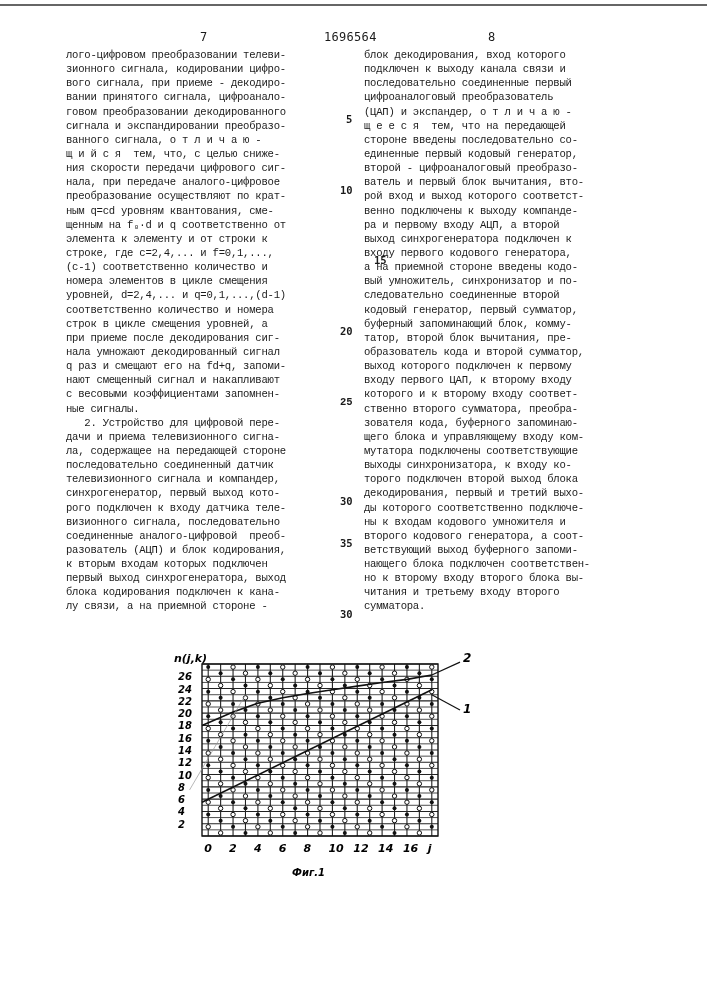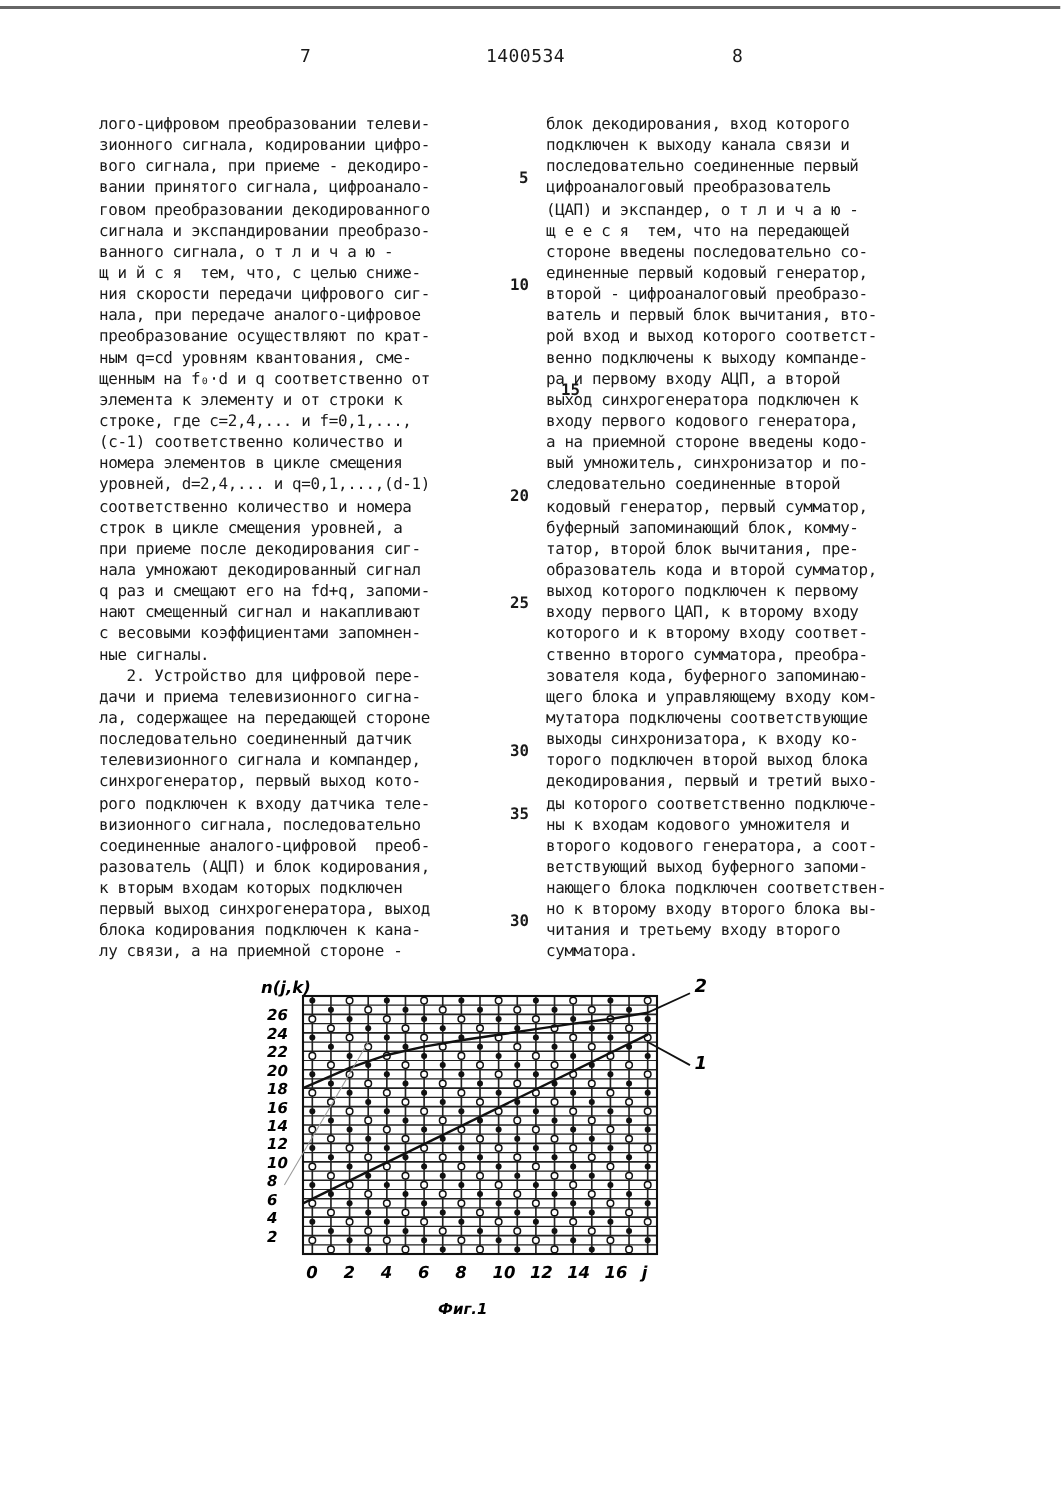--- a/index.html
+++ b/index.html
@@ -3,44 +3,44 @@
 <meta charset="utf-8">
 <style>
   html, body { margin: 0; padding: 0; background: #fff; }
   body {
     width: 707px; height: 1000px; position: relative; overflow: hidden;
     font-family: "DejaVu Sans Mono", "Liberation Mono", monospace;
     color: #1a1a1a;
   }
   .topline { position: absolute; left: 0; top: 4px; width: 707px; height: 2px; background: #333; opacity: .75; }
   .hdr { position: absolute; top: 30px; font-size: 12px; letter-spacing: .3px; }
-  .col { position: absolute; top: 76px; width: 292px; font-size: 10.6px; line-height: 14.15px; white-space: pre; letter-spacing: -0.25px; }
+  .col { position: absolute; top: 48px; width: 292px; font-size: 10.6px; line-height: 14.15px; white-space: pre; letter-spacing: -0.25px; font-family: Liberation Mono, monospace; }
   .col .ln { display: block; height: 14.15px; }
   .linenum { position: absolute; font-size: 10.5px; font-weight: bold; left: 342px; }
   .chart-wrap { position: absolute; left: 160px; top: 640px; width: 340px; height: 240px; }
   .chart-wrap svg text { font-family: "DejaVu Sans", sans-serif; font-style: italic; font-weight: bold; }
 </style>
 </head>
 <body>
 
 <div class="topline"></div>
 
 <div class="hdr" style="left:200px">7</div>
-<div class="hdr" style="left:324px">1400534</div>
+<div class="hdr" style="left:324px">1696564</div>
 <div class="hdr" style="left:488px">8</div>
 
 <div class="col" id="left-col" style="left:66px"><span class="ln">лого-цифровом преобразовании телеви-</span><span class="ln">зионного сигнала, кодировании цифро-</span><span class="ln">вого сигнала, при приеме - декодиро-</span><span class="ln">вании принятого сигнала, цифроанало-</span><span class="ln">говом преобразовании декодированного</span><span class="ln">сигнала и экспандировании преобразо-</span><span class="ln">ванного сигнала, о т л и ч а ю -</span><span class="ln">щ и й с я  тем, что, с целью сниже-</span><span class="ln">ния скорости передачи цифрового сиг-</span><span class="ln">нала, при передаче аналого-цифровое</span><span class="ln">преобразование осуществляют по крат-</span><span class="ln">ным q=cd уровням квантования, сме-</span><span class="ln">щенным на f₀·d и q соответственно от</span><span class="ln">элемента к элементу и от строки к</span><span class="ln">строке, где c=2,4,... и f=0,1,...,</span><span class="ln">(c-1) соответственно количество и</span><span class="ln">номера элементов в цикле смещения</span><span class="ln">уровней, d=2,4,... и q=0,1,...,(d-1)</span><span class="ln">соответственно количество и номера</span><span class="ln">строк в цикле смещения уровней, а</span><span class="ln">при приеме после декодирования сиг-</span><span class="ln">нала умножают декодированный сигнал</span><span class="ln">q раз и смещают его на fd+q, запоми-</span><span class="ln">нают смещенный сигнал и накапливают</span><span class="ln">с весовыми коэффициентами запомнен-</span><span class="ln">ные сигналы.</span><span class="ln">   2. Устройство для цифровой пере-</span><span class="ln">дачи и приема телевизионного сигна-</span><span class="ln">ла, содержащее на передающей стороне</span><span class="ln">последовательно соединенный датчик</span><span class="ln">телевизионного сигнала и компандер,</span><span class="ln">синхрогенератор, первый выход кото-</span><span class="ln">рого подключен к входу датчика теле-</span><span class="ln">визионного сигнала, последовательно</span><span class="ln">соединенные аналого-цифровой  преоб-</span><span class="ln">разователь (АЦП) и блок кодирования,</span><span class="ln">к вторым входам которых подключен</span><span class="ln">первый выход синхрогенератора, выход</span><span class="ln">блока кодирования подключен к кана-</span><span class="ln">лу связи, а на приемной стороне -</span></div>
 <div class="col" id="right-col" style="left:364px"><span class="ln">блок декодирования, вход которого</span><span class="ln">подключен к выходу канала связи и</span><span class="ln">последовательно соединенные первый</span><span class="ln">цифроаналоговый преобразователь</span><span class="ln">(ЦАП) и экспандер, о т л и ч а ю -</span><span class="ln">щ е е с я  тем, что на передающей</span><span class="ln">стороне введены последовательно со-</span><span class="ln">единенные первый кодовый генератор,</span><span class="ln">второй - цифроаналоговый преобразо-</span><span class="ln">ватель и первый блок вычитания, вто-</span><span class="ln">рой вход и выход которого соответст-</span><span class="ln">венно подключены к выходу компанде-</span><span class="ln">ра и первому входу АЦП, а второй</span><span class="ln">выход синхрогенератора подключен к</span><span class="ln">входу первого кодового генератора,</span><span class="ln">а на приемной стороне введены кодо-</span><span class="ln">вый умножитель, синхронизатор и по-</span><span class="ln">следовательно соединенные второй</span><span class="ln">кодовый генератор, первый сумматор,</span><span class="ln">буферный запоминающий блок, комму-</span><span class="ln">татор, второй блок вычитания, пре-</span><span class="ln">образователь кода и второй сумматор,</span><span class="ln">выход которого подключен к первому</span><span class="ln">входу первого ЦАП, к второму входу</span><span class="ln">которого и к второму входу соответ-</span><span class="ln">ственно второго сумматора, преобра-</span><span class="ln">зователя кода, буферного запоминаю-</span><span class="ln">щего блока и управляющему входу ком-</span><span class="ln">мутатора подключены соответствующие</span><span class="ln">выходы синхронизатора, к входу ко-</span><span class="ln">торого подключен второй выход блока</span><span class="ln">декодирования, первый и третий выхо-</span><span class="ln">ды которого соответственно подключе-</span><span class="ln">ны к входам кодового умножителя и</span><span class="ln">второго кодового генератора, а соот-</span><span class="ln">ветствующий выход буферного запоми-</span><span class="ln">нающего блока подключен соответствен-</span><span class="ln">но к второму входу второго блока вы-</span><span class="ln">читания и третьему входу второго</span><span class="ln">сумматора.</span></div>
 
 <div id="line-nums">
     <div class="linenum" style="top: 113px; left: 346px;">5</div>
     <div class="linenum" style="top: 183.7px; left: 340px;">10</div>
     <div class="linenum" style="top: 254.4px; left: 352px; margin-left: 22px;">15</div>
     <div class="linenum" style="top: 325.1px; left: 340px;">20</div>
-    <div class="linenum" style="top: 395.8px; left: 340px;">25</div>
+    <div class="linenum" style="top: 395.8px; left: 340px; font-family: Liberation Mono, monospace;">25</div>
     <div class="linenum" style="top: 466.5px; left: 340px; margin-top: 28px;">30</div>
     <div class="linenum" style="top: 537.2px; left: 340px; text-align: center;">35</div>
     <div class="linenum" style="top: 607.9px; left: 340px;">30</div>
   </div>
 
 <div class="chart-wrap">
   <svg id="chart-svg" width="340" height="240" viewBox="0 0 340 240">
       <line x1="42" x2="278" y1="196" y2="196" stroke="#222" stroke-width="1.1"></line>
       <line x1="42" x2="278" y1="189.85714285714286" y2="189.85714285714286" stroke="#222" stroke-width="0.8"></line>
       <line x1="42" x2="278" y1="183.71428571428572" y2="183.71428571428572" stroke="#222" stroke-width="1.1"></line>

